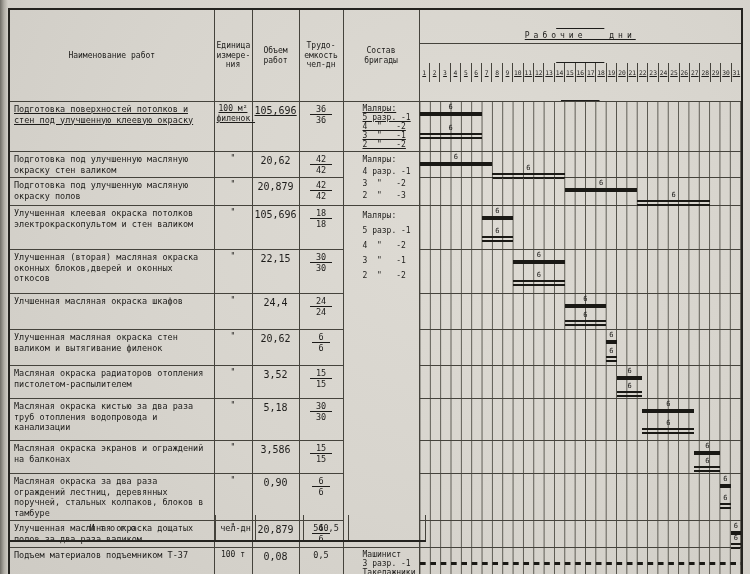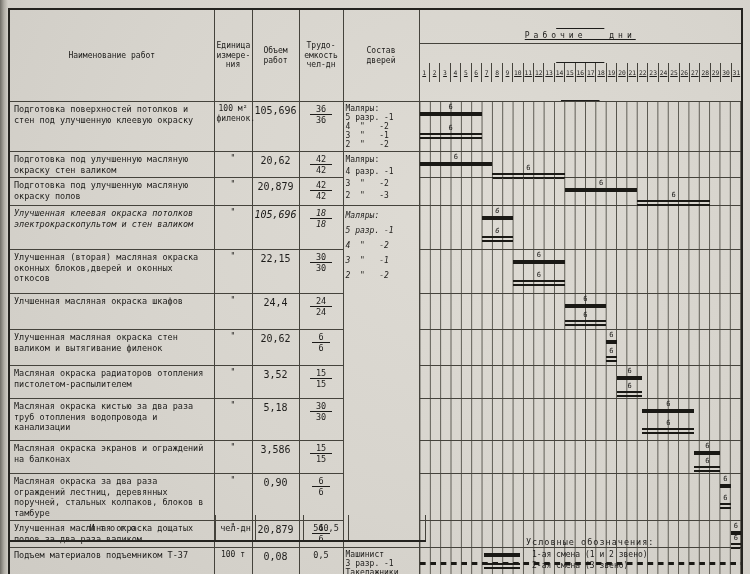--- a/index.html
+++ b/index.html
@@ -18,21 +18,21 @@
   }
   td,th{border:1px solid #45433c;padding:1px 2px;vertical-align:top;font-weight:normal;}
   .head-row th{height:34px;font-size:8px;line-height:9.5px;text-align:center;vertical-align:middle;white-space:pre;}
   .name-cell{font-size:8.5px;line-height:10.5px;padding:2px 4px;}
   .unit-cell{font-size:8px;line-height:10px;text-align:center;white-space:pre;padding-top:2px;}
   .vol-cell{font-size:10px;text-align:center;padding-top:3px;}
   .labor-cell{font-size:8.5px;text-align:center;padding-top:2px;}
   .frac{display:inline-block;line-height:10px;}
   .frac .ftop{display:block;border-bottom:1px solid #1d1c1a;padding:0 6px;}
   .frac .fbot{display:block;}
-  .brigade-cell{font-size:8px;white-space:pre;padding:2px 2px;vertical-align:top;}
+  .brigade-cell{font-size:8px;white-space:pre;padding:2px 19px;vertical-align:top;}
   .gantt-cell{
     position:relative;padding:0;
     background-image:linear-gradient(to right,#56544c 1px,rgba(0,0,0,0) 1px);
     background-size:calc(100%/31) 100%;
   }
   .gantt-head{padding:0;vertical-align:top;text-decoration:underline;}
   .gh-title{height:14px;line-height:14px;border-bottom:1px solid #45433c;
     font-size:8px;letter-spacing:4px;word-spacing:14px;text-align:center;}
   .gh-days{display:flex;height:19px;}
   .gh-day{flex:1 1 0;font-size:6.3px;line-height:19px;text-align:center;
@@ -81,29 +81,29 @@
         <th>Наименование работ</th>
         <th>Единица
 измере-
 ния</th>
         <th>Объем
 работ</th>
         <th>Трудо-
 емкость
 чел-дн</th>
         <th>Состав
-дверей</th>
+бригады</th>
         <th class="gantt-head">
           <div class="gh-title">Рабочие дни</div>
           <div class="gh-days"><div class="gh-day">1</div><div class="gh-day">2</div><div class="gh-day">3</div><div class="gh-day">4</div><div class="gh-day">5</div><div class="gh-day">6</div><div class="gh-day">7</div><div class="gh-day">8</div><div class="gh-day">9</div><div class="gh-day">10</div><div class="gh-day">11</div><div class="gh-day">12</div><div class="gh-day">13</div><div class="gh-day">14</div><div class="gh-day">15</div><div class="gh-day">16</div><div class="gh-day">17</div><div class="gh-day">18</div><div class="gh-day">19</div><div class="gh-day">20</div><div class="gh-day">21</div><div class="gh-day">22</div><div class="gh-day">23</div><div class="gh-day">24</div><div class="gh-day">25</div><div class="gh-day">26</div><div class="gh-day">27</div><div class="gh-day">28</div><div class="gh-day">29</div><div class="gh-day">30</div><div class="gh-day">31</div></div>
         </th>
       </tr>
     </thead>
     <tbody>
-        <tr style="height: 46px;">
+        <tr style="height: 46px; text-decoration: underline;">
           <td class="name-cell">Подготовка поверхностей потолков и стен под улучшенную клеевую окраску</td>
           <td class="unit-cell">100 м²
 филенок.</td>
           <td class="vol-cell">105,696</td>
           <td class="labor-cell"><span class="frac"><span class="ftop">36</span><span class="fbot">36</span></span></td>
           <td class="brigade-cell" rowspan="1" style="line-height: 9px;">Маляры:
 5 разр. -1
 4  "   -2
 3  "   -1
 2  "   -2</td>
@@ -147,21 +147,21 @@
             <div class="barwrap" style="left: 45.1613%; width: 22.5806%; top: 2px;">
               <div class="barlabel">6</div>
               <div class="bar s1"></div>
             </div>
             <div class="barwrap" style="left: 67.7419%; width: 22.5806%; top: 14px;">
               <div class="barlabel">6</div>
               <div class="bar s2"></div>
             </div>
           </td>
         </tr>
-        <tr style="height: 44px; font-style: italic;">
+        <tr style="height: 44px;">
           <td class="name-cell">Улучшенная клеевая окраска потолков электрокраскопультом и стен валиком</td>
           <td class="unit-cell">"</td>
           <td class="vol-cell">105,696</td>
           <td class="labor-cell"><span class="frac"><span class="ftop">18</span><span class="fbot">18</span></span></td>
           <td class="brigade-cell" rowspan="9" style="line-height: 15px;">Маляры:
 5 разр. -1
 4  "   -2
 3  "   -1
 2  "   -2</td>
           <td class="gantt-cell">
@@ -322,24 +322,13 @@
   </table>
 
   <div class="totals-row">
     <div class="t-cell t-name">И т о г о</div>
     <div class="t-cell t-unit">чел-дн</div>
     <div class="t-cell t-vol"></div>
     <div class="t-cell t-lab">540,5</div>
     <div class="t-cell t-brig"></div>
   </div>
 
-  <div class="legend">
-    <div class="legend-title">Условные обозначения:</div>
-    <div class="legend-item">
-      <div class="legend-glyph lg-s1"></div>
-      <span>1-ая смена (1 и 2 звено)</span>
-    </div>
-    <div class="legend-item">
-      <div class="legend-glyph lg-s2"></div>
-      <span>2-ая смена (3 звено)</span>
-    </div>
-  </div>
 </div>
 
 </body></html>

